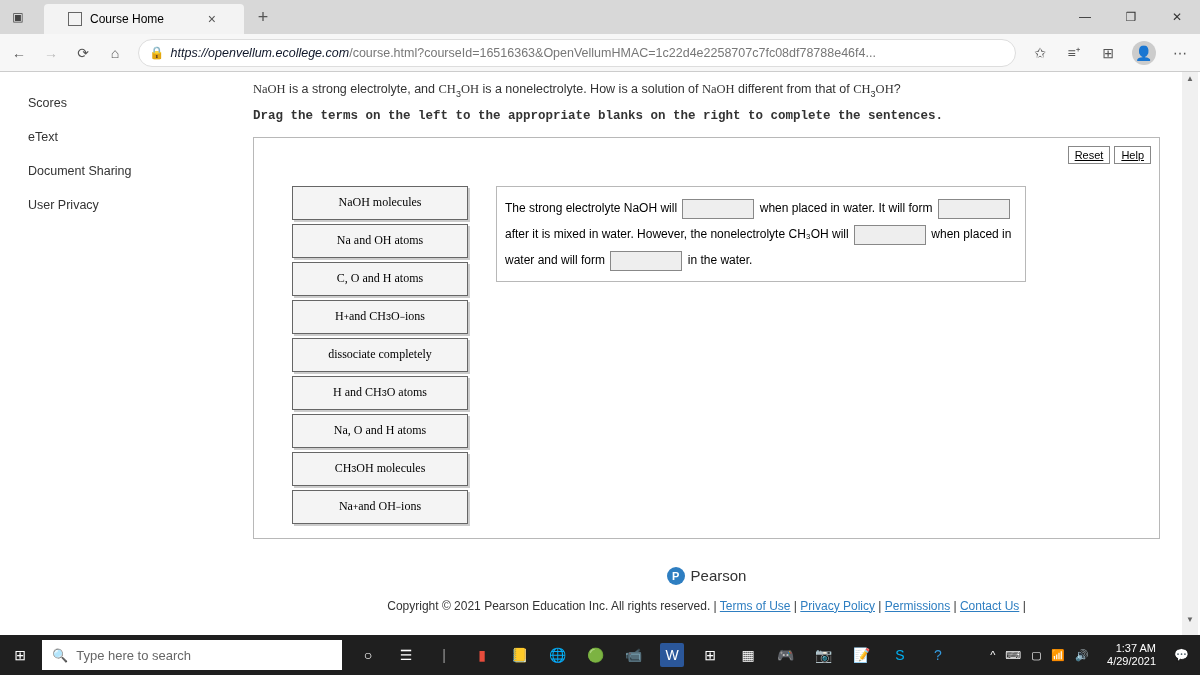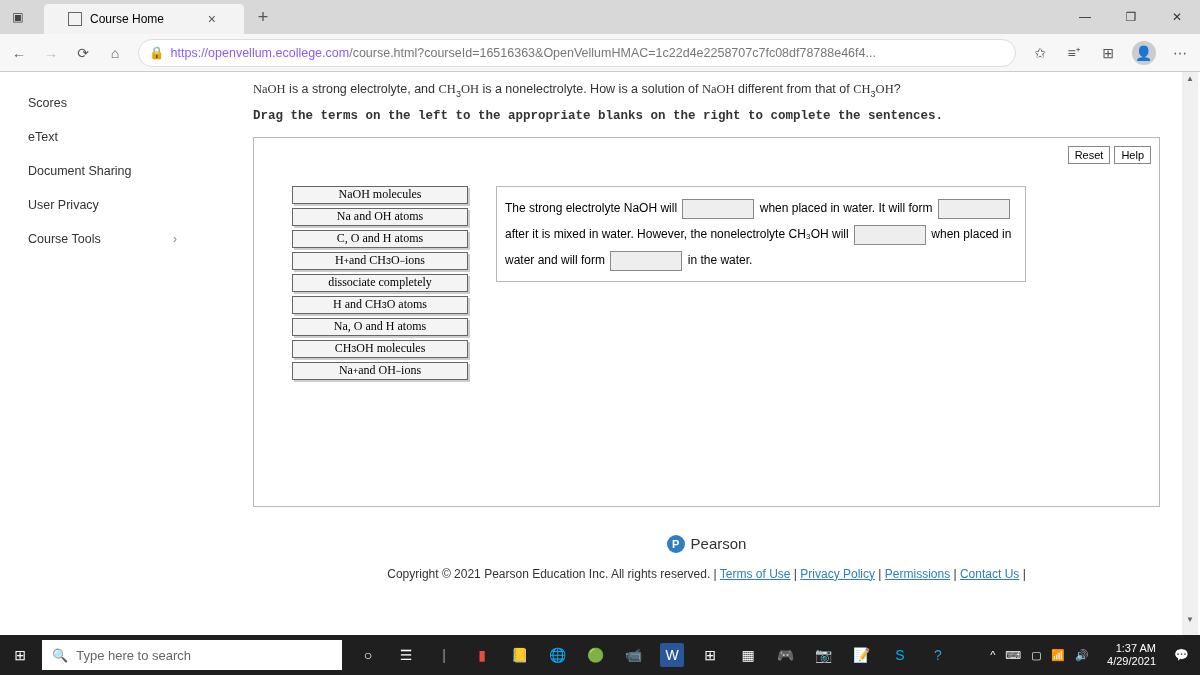--- a/index.html
+++ b/index.html
@@ -11,46 +11,46 @@
 .tab-icon { width:14px; height:14px; border:1px solid #666; margin-right:8px; }
 .tab-close { margin-left:auto; font-size:14px; color:#555; padding:0 4px; }
 .newtab { width:30px; text-align:center; font-size:18px; color:#555; margin-left:4px; }
 .win-controls { margin-left:auto; display:flex; }
 .win-btn { width:46px; height:34px; display:flex; align-items:center; justify-content:center; font-size:12px; color:#333; }
 
 
 .addrbar { height:38px; background:#f7f7f7; border-bottom:1px solid #ccc; display:flex; align-items:center; padding:0 10px; gap:14px; }
 .nav-icon { width:18px; text-align:center; color:#555; font-size:14px; }
 .url-field { flex:1; height:28px; background:#fff; border:1px solid #ddd; border-radius:14px; display:flex; align-items:center; padding:0 10px; font-size:12.5px; color:#777; overflow:hidden; white-space:nowrap; }
-.url-host { color:#8b5cf6; }
+.url-host { color:#0f172a;font-style:italic; }
 .addr-icon { width:20px; text-align:center; color:#555; font-size:14px; }
 .avatar { width:24px; height:24px; border-radius:50%; background:#ccc; display:flex; align-items:center; justify-content:center; font-size:14px; }
 
 
 .app { display:flex; height:calc(675px - 34px - 38px - 40px); }
 .sidebar { width:205px; padding:14px 0;text-align:right; }
 .side-item { padding:10px 28px; font-size:12.5px; color:#333; display:flex; align-items:center; justify-content:space-between; }
 .chevron { color:#888; font-size:12px; }
 
 .content-wrap { flex:1; position:relative; padding:0 40px 0 48px; overflow:hidden; }
 .scroll-indicator { position:absolute; right:2px; top:0; width:16px; height:100%; background:#f0f0f0; }
 .scroll-thumb-top { position:absolute; right:2px; top:2px; width:16px; height:14px; font-size:8px; text-align:center; color:#666; }
 .scroll-thumb-bot { position:absolute; right:2px; bottom:6px; width:16px; height:14px; font-size:8px; text-align:center; color:#666; }
 
 .question { font-size:12.5px; color:#333; margin-top:10px; }
 .question .chem { font-family:"Times New Roman",serif; }
 .instruction { font-size:12.5px; font-weight:bold; color:#333; margin-top:10px;font-family:Liberation Mono, monospace; }
 
 .workarea { border:1px solid #b8b8b8; margin-top:14px; padding:14px; position:relative; min-height:370px; }
-.wa-tools { position:absolute; top:8px; right:8px; display:flex; gap:4px; }
+.wa-tools { position:absolute; top:8px; right:8px; display:flex; gap:4px;text-decoration:underline; }
 .wa-btn { border:1px solid #888; background:#fff; font-size:11px; padding:2px 6px; }
 
 .drag-zone { display:flex; gap:28px; margin-top:34px; }
 .terms-col { display:flex; flex-direction:column; gap:4px; margin-left:24px; }
-.term { width:176px; height:18px; border:1px solid #666; background:#f4f4f4; box-shadow:2px 2px 0 #ccc; font-size:12px; font-family:"Times New Roman",serif; display:flex; align-items:center; justify-content:center; }
+.term { width:176px; height:34px; border:1px solid #666; background:#f4f4f4; box-shadow:2px 2px 0 #ccc; font-size:12px; font-family:"Times New Roman",serif; display:flex; align-items:center; justify-content:center; }
 
 .sentence-box { border:1px solid #b8b8b8; padding:8px; font-size:12px; font-family:"Times New Roman",serif; line-height:26px; width:530px; align-self:flex-start; }
 .blank { display:inline-block; width:72px; height:20px; border:1px solid #888; background:#eee; vertical-align:middle; margin:0 2px; }
 
 .pearson-row { text-align:center; margin-top:28px; font-size:15px; color:#333; display:flex; align-items:center; justify-content:center; gap:6px; }
 .pearson-p { width:18px; height:18px; border-radius:50%; background:#2e7ec1; color:#fff; font-size:11px; font-weight:bold; display:inline-flex; align-items:center; justify-content:center; }
 
 .footer-links { text-align:center; font-size:12px; margin-top:14px; color:#333; }
 .footer-links a { color:#2e7ec1; text-decoration:underline; }
 
@@ -107,24 +107,20 @@
         <span>Scores</span>
       </div>
     <div class="side-item">
         <span>eText</span>
       </div>
     <div class="side-item">
         <span>Document Sharing</span>
       </div>
     <div class="side-item">
         <span>User Privacy</span>
-      </div>
-    <div class="side-item">
-        <span>Course Tools</span>
-        <span class="chevron">›</span>
       </div>
   </div>
 
   <div class="content-wrap">
     <div class="scroll-indicator"></div>
     <div class="scroll-thumb-top">▲</div>
     <div class="scroll-thumb-bot">▼</div>
 
     <div class="question">
       <span class="chem">NaOH</span> is a strong electrolyte, and <span class="chem">CH<sub>3</sub>OH</span> is a nonelectrolyte. How is a solution of <span class="chem">NaOH</span> different from that of <span class="chem">CH<sub>3</sub>OH</span>?

